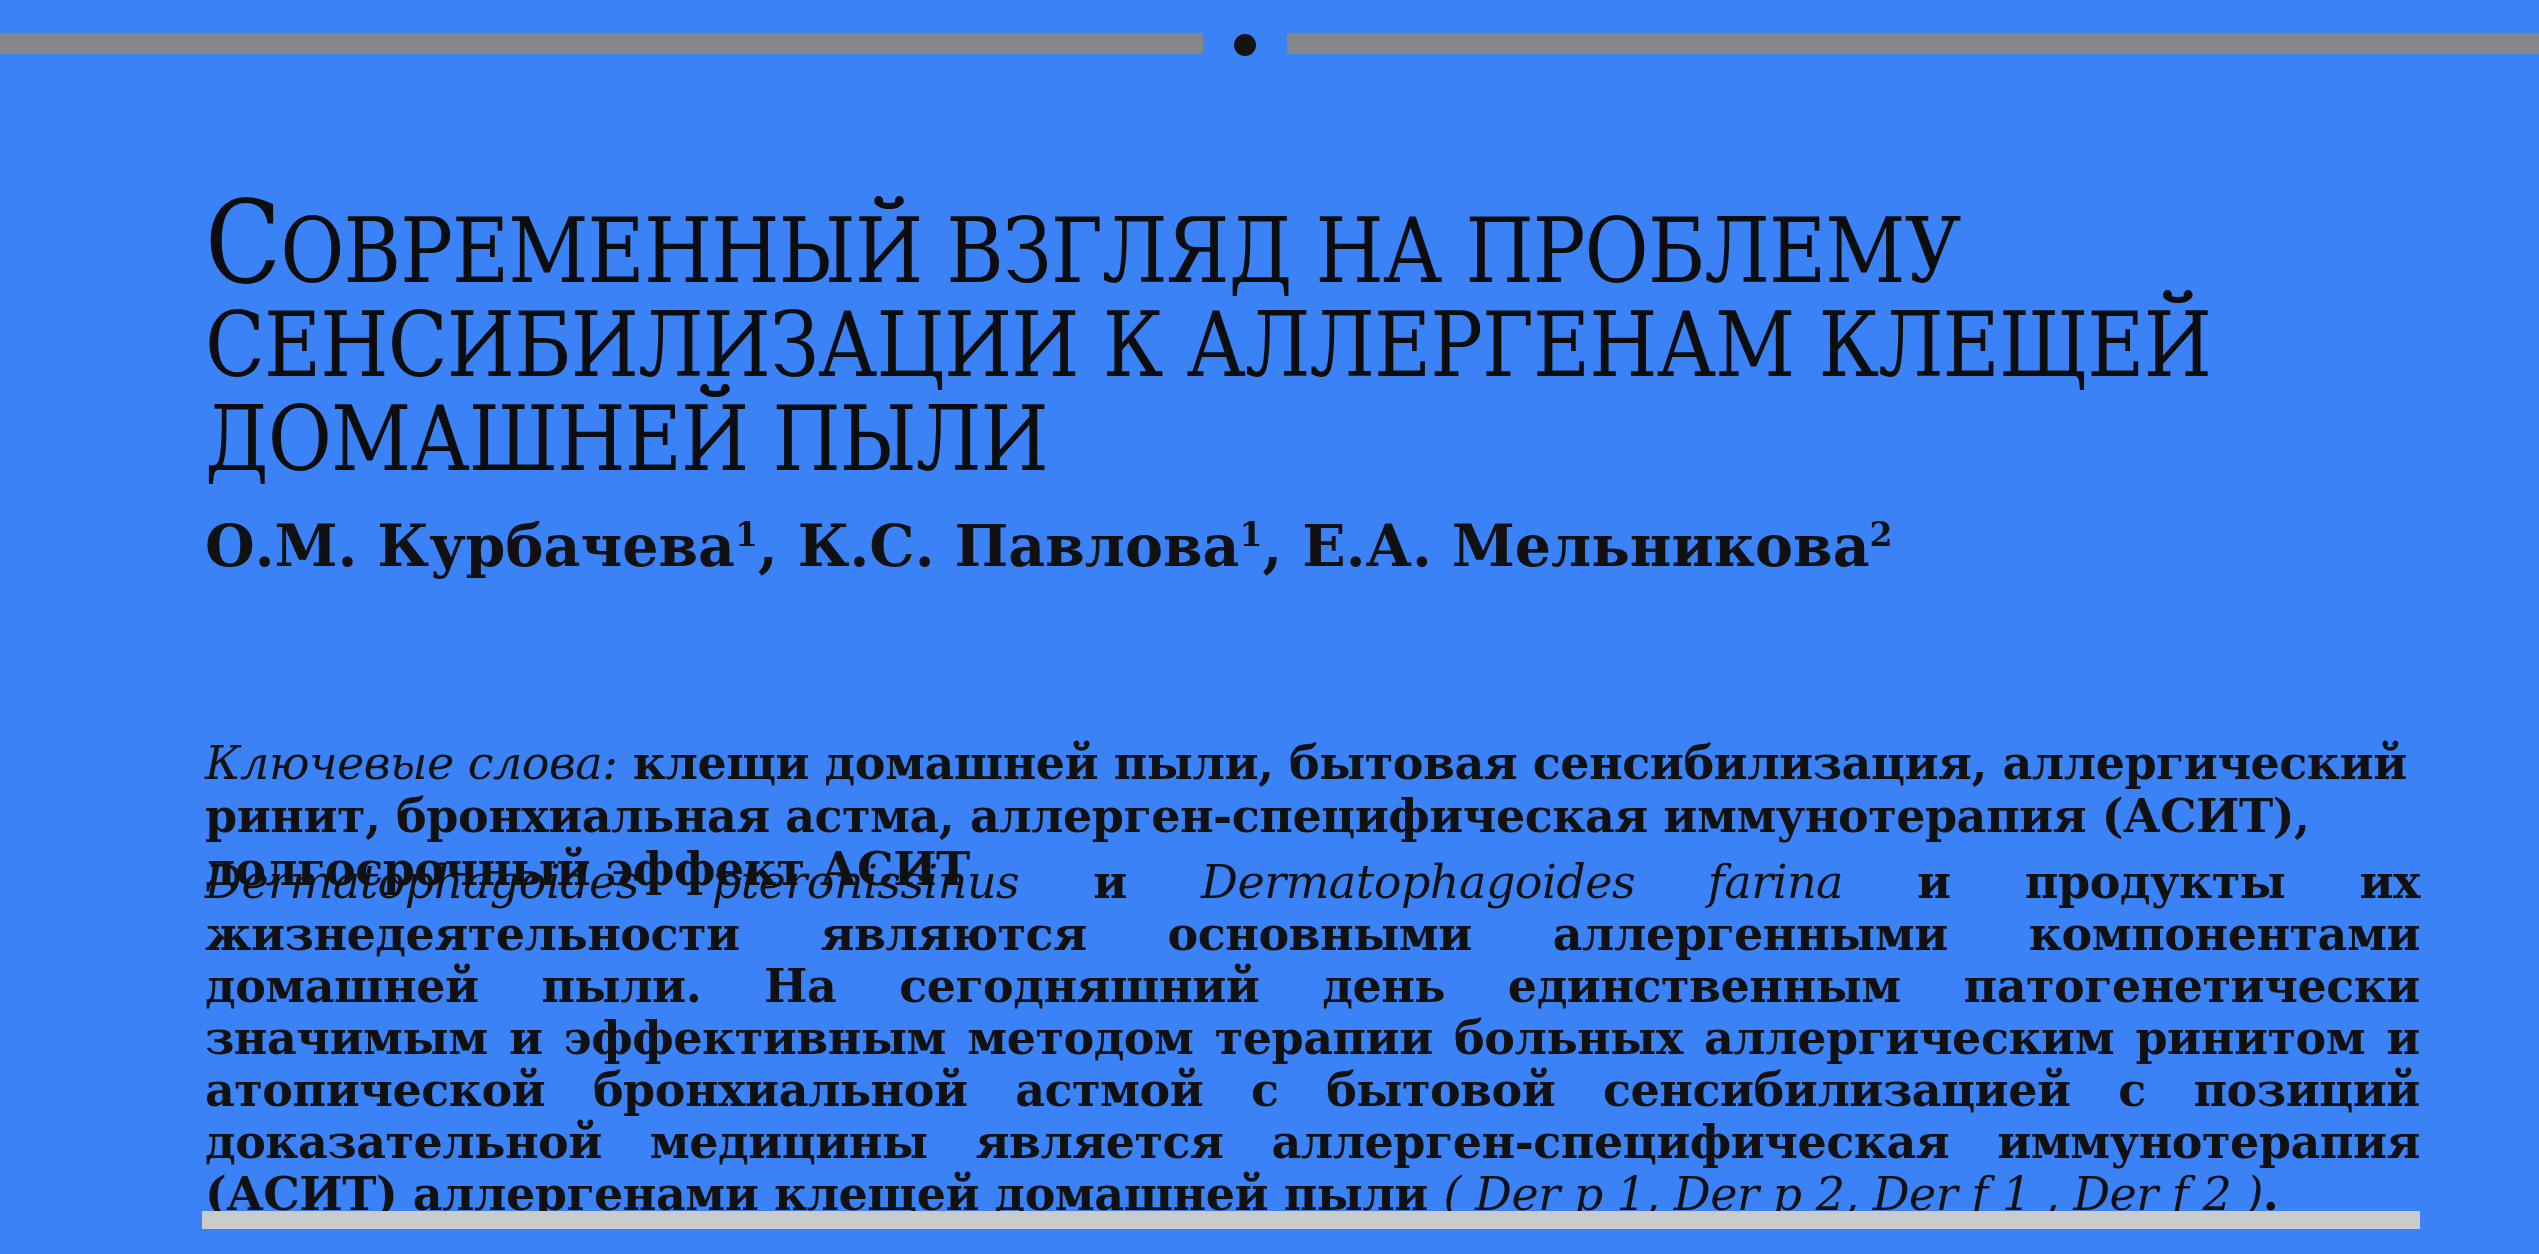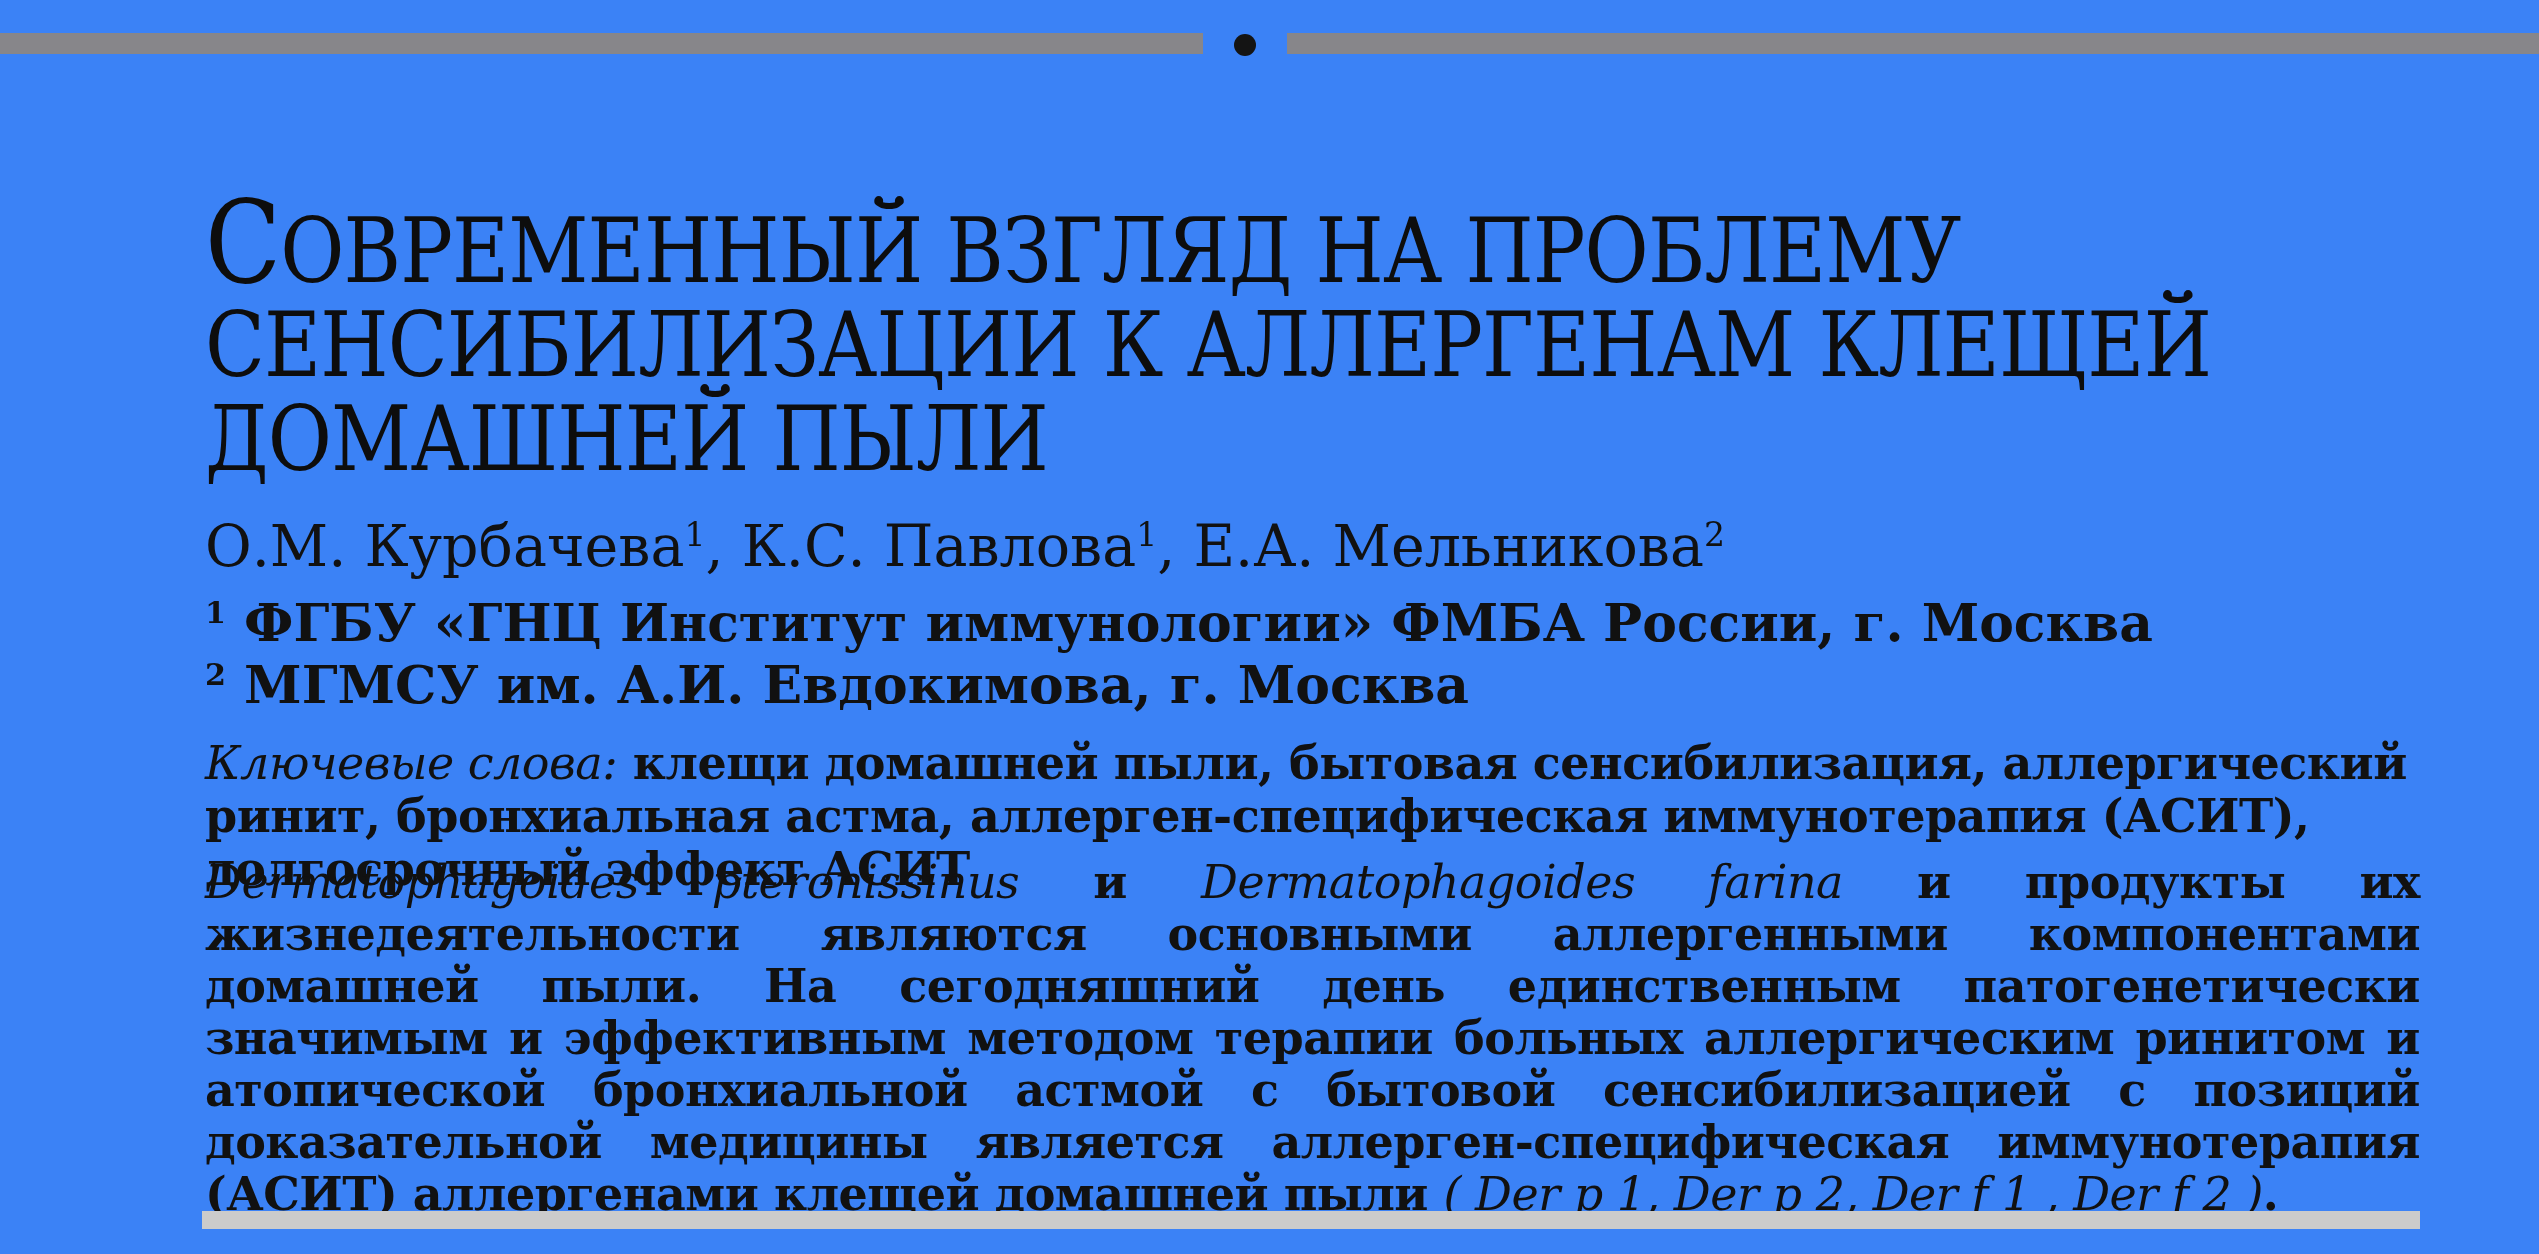--- a/index.html
+++ b/index.html
@@ -63,21 +63,21 @@
 
   
   .authors {
     position: absolute;
     left: 205px;
     top: 514px;
     width: 2250px;
     margin: 0;
     font-size: 57px;
     line-height: 64px;
-    font-weight: normal;
+    font-weight: bold;
     white-space: nowrap;
   }
   sup { font-size: 58%; line-height: 0; vertical-align: super; }
 
   
   .affiliations {
     position: absolute;
     left: 205px;
     top: 592px;
     width: 2250px;
@@ -135,24 +135,20 @@
   <div class="rule-seg rule-right" style="background-color: rgb(135, 134, 138);"></div>
 
   <h1 class="title-block">
     <span class="title-line title-line-first">СОВРЕМЕННЫЙ ВЗГЛЯД НА ПРОБЛЕМУ</span>
     <span class="title-line">СЕНСИБИЛИЗАЦИИ К АЛЛЕРГЕНАМ КЛЕЩЕЙ</span>
     <span class="title-line">ДОМАШНЕЙ ПЫЛИ</span>
   </h1>
 
   <p class="authors"><span>О.М. Курбачева</span><sup>1</sup><span>, </span><span>К.С. Павлова</span><sup>1</sup><span>, </span><span>Е.А. Мельникова</span><sup>2</sup></p>
 
-  <div class="affiliations">
-    <p class="affil-line"><sup>1</sup> <span>ФГБУ «ГНЦ Институт иммунологии» ФМБА России, г. Москва</span></p>
-    <p class="affil-line"><sup>2</sup> <span>МГМСУ им. А.И. Евдокимова, г. Москва</span></p>
-  </div>
 
   <p class="keywords"><em>Ключевые слова:</em><span> клещи домашней пыли, бытовая сенсибилизация, аллергический ринит, бронхиальная астма, аллерген-специфическая иммунотерапия (АСИТ), долгосрочный эффект АСИТ</span></p>
 
   <p class="abstract"><em>Dermatophagoides pteronissinus</em><span> и </span><em>Dermatophagoides farina</em><span> и продукты их жизнедеятельности являются основными аллергенными компонентами домашней пыли. На сегодняшний день единственным патогенетически значимым и эффективным методом терапии больных аллергическим ринитом и атопической бронхиальной астмой с бытовой сенсибилизацией с позиций доказательной медицины является аллерген-специфическая иммунотерапия (АСИТ) аллергенами клещей домашней пыли </span><em>( Der p 1, Der p 2, Der f 1 , Der f 2 )</em><span>.</span></p>
 
   <div class="rule-bottom" style="background-color: rgb(203, 203, 203);"></div>
 
 </div>
 
 </body></html>

